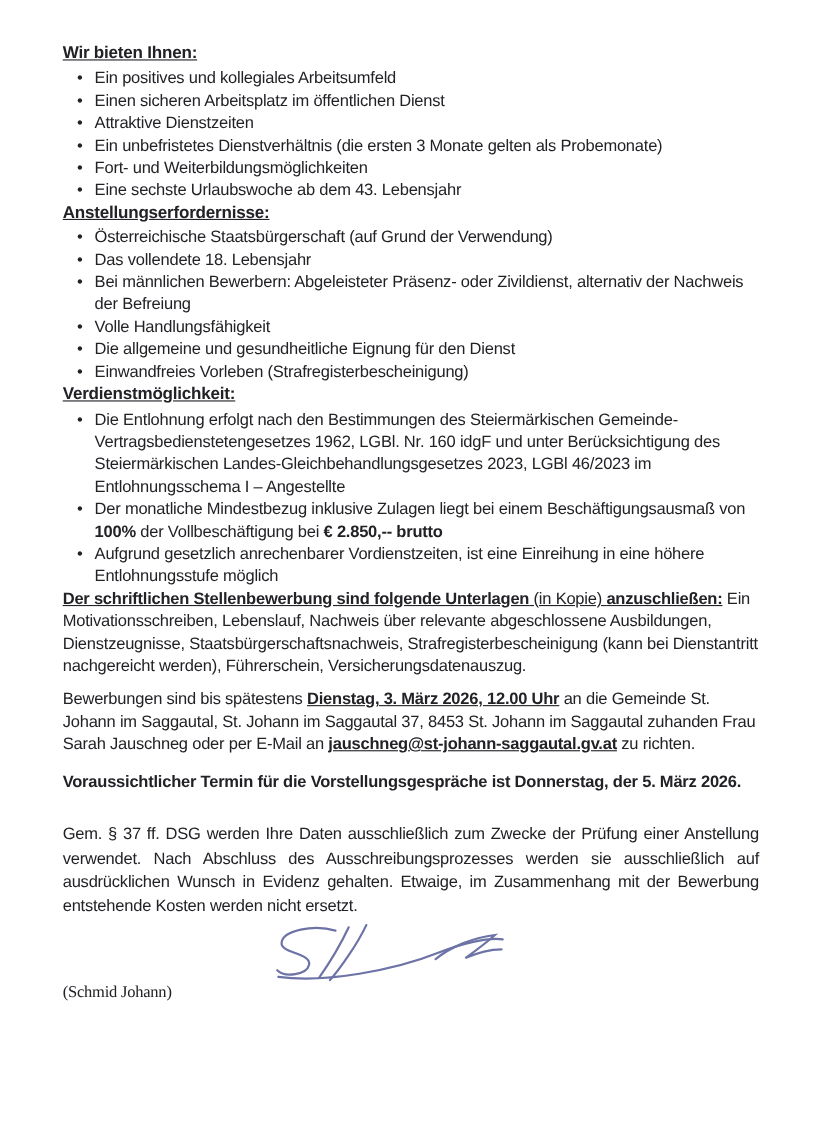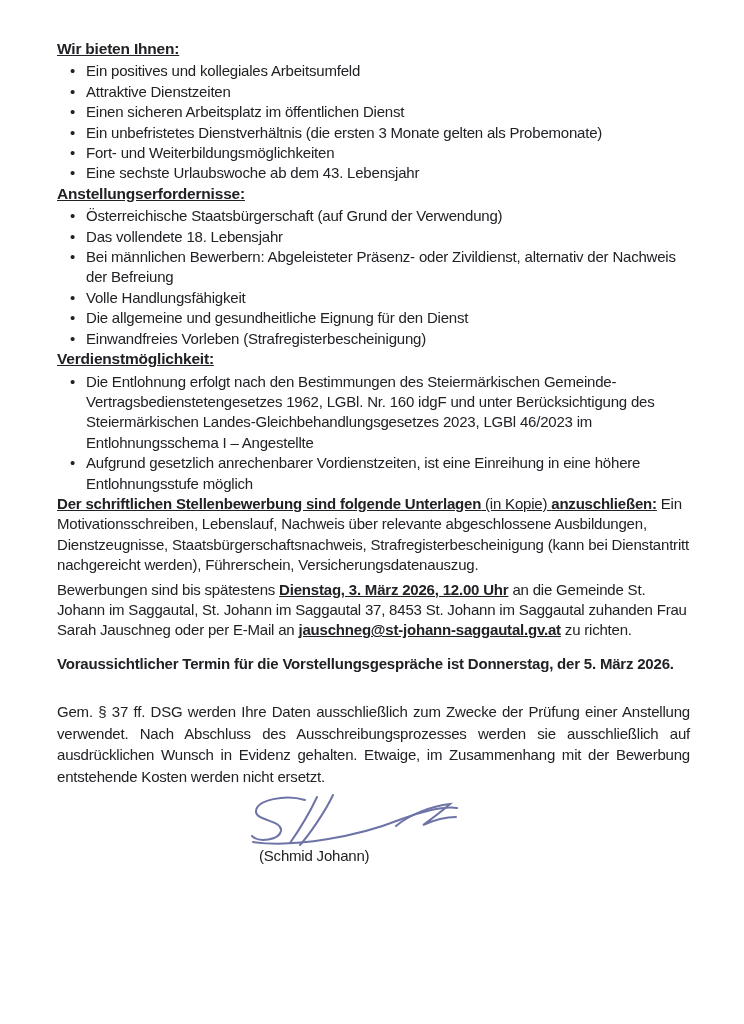--- a/index.html
+++ b/index.html
@@ -25,47 +25,47 @@
     text-decoration: underline;
     margin: 0 0 2px 0;
   }
   ul.bullets { list-style: none; margin: 0; padding: 0; }
   ul.bullets > li { position: relative; padding-left: 29px; }
   ul.bullets > li::before { content: "\2022"; position: absolute; left: 13px; top: 0; }
   .after-offer   { margin-bottom: 22px; }
   .after-req     { margin-bottom: 16px; }
   .after-sal     { margin-bottom: 8px; }
   p { margin: 0; }
-  .p-docs      { margin-bottom: 4px; }
+  .p-docs      { margin-bottom: 10px; }
   .p-app       { margin-bottom: 13px; }
   .p-interview { margin-bottom: 27px; font-weight: bold; }
   .p-privacy   { text-align: justify; line-height: 21.6px; margin-bottom: 7px; }
   .b { font-weight: bold; }
   .u { text-decoration: underline; }
   .closing-title { margin-left: 198px; }
   .signature-svg { display: block; margin: -2px 0 0 190px; }
   .signature-svg path {
     fill: none;
     stroke: var(--signature-ink, #6d73a6);
     stroke-width: 2;
     stroke-linecap: round;
   }
-  .closing-name { margin-left: 202px; margin-top: -3px; }
+  .closing-name { margin-top: -3px; font-family: Liberation Serif, serif; }
 </style>
 </head>
 <body>
 
 <div class="page">
 
   <section>
     <h2 class="sec-heading">Wir bieten Ihnen:</h2>
     <ul class="bullets after-offer">
       <li>Ein positives und kollegiales Arbeitsumfeld</li>
+      <li>Einen sicheren Arbeitsplatz im öffentlichen Dienst</li>
       <li>Attraktive Dienstzeiten</li>
-      <li>Einen sicheren Arbeitsplatz im öffentlichen Dienst</li>
       <li>Ein unbefristetes Dienstverhältnis (die ersten 3 Monate gelten als Probemonate)</li>
       <li>Fort- und Weiterbildungsmöglichkeiten</li>
       <li>Eine sechste Urlaubswoche ab dem 43. Lebensjahr</li>
     </ul>
   </section>
 
   <section>
     <h2 class="sec-heading">Anstellungserfordernisse:</h2>
     <ul class="bullets after-req">
       <li>Österreichische Staatsbürgerschaft (auf Grund der Verwendung)</li>
@@ -74,20 +74,21 @@
       <li>Volle Handlungsfähigkeit</li>
       <li>Die allgemeine und gesundheitliche Eignung für den Dienst</li>
       <li>Einwandfreies Vorleben (Strafregisterbescheinigung)</li>
     </ul>
   </section>
 
   <section>
     <h2 class="sec-heading">Verdienstmöglichkeit:</h2>
     <ul class="bullets after-sal">
       <li>Die Entlohnung erfolgt nach den Bestimmungen des Steiermärkischen Gemeinde-Vertragsbedienstetengesetzes 1962, LGBl. Nr. 160 idgF und unter Berücksichtigung des Steiermärkischen Landes-Gleichbehandlungsgesetzes 2023, LGBl 46/2023 im Entlohnungsschema I – Angestellte</li>
+      <li><span>Der monatliche Mindestbezug inklusive Zulagen liegt bei einem Beschäftigungsausmaß von </span><span class="b">100%</span><span> der Vollbeschäftigung bei </span><span class="b">€ 2.850,-- brutto</span></li>
       <li>Aufgrund gesetzlich anrechenbarer Vordienstzeiten, ist eine Einreihung in eine höhere Entlohnungsstufe möglich</li>
     </ul>
   </section>
 
   <p class="p-docs"><span class="u"><span class="b">Der schriftlichen Stellenbewerbung sind folgende Unterlagen</span><span> (in Kopie) </span><span class="b">anzuschließen:</span></span><span> Ein Motivationsschreiben, Lebenslauf, Nachweis über relevante abgeschlossene Ausbildungen, Dienstzeugnisse, Staatsbürgerschaftsnachweis, Strafregisterbescheinigung (kann bei Dienstantritt nachgereicht werden), Führerschein, Versicherungsdatenauszug.</span></p>
 
   <p class="p-app"><span>Bewerbungen sind bis spätestens </span><span class="b u">Dienstag, 3. März 2026, 12.00 Uhr</span><span> an die Gemeinde St. Johann im Saggautal, St. Johann im Saggautal 37, 8453 St. Johann im Saggautal zuhanden Frau Sarah Jauschneg oder per E-Mail an </span><span class="b u">jauschneg@st-johann-saggautal.gv.at</span><span> zu richten.</span></p>
 
   <p class="p-interview">Voraussichtlicher Termin für die Vorstellungsgespräche ist Donnerstag, der 5. März 2026.</p>
 

